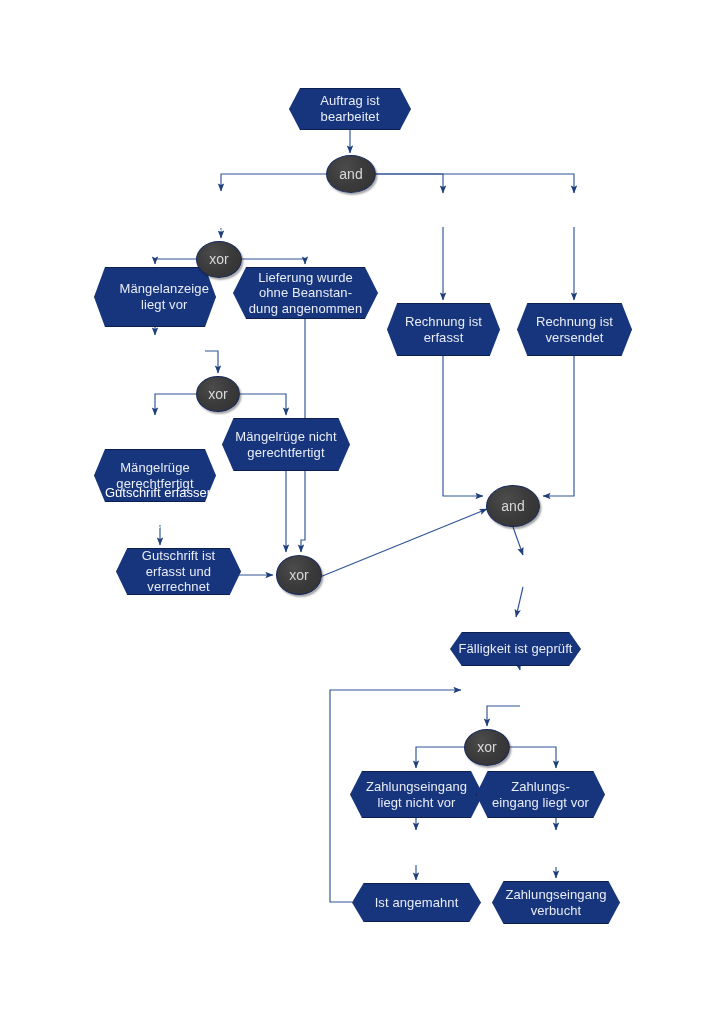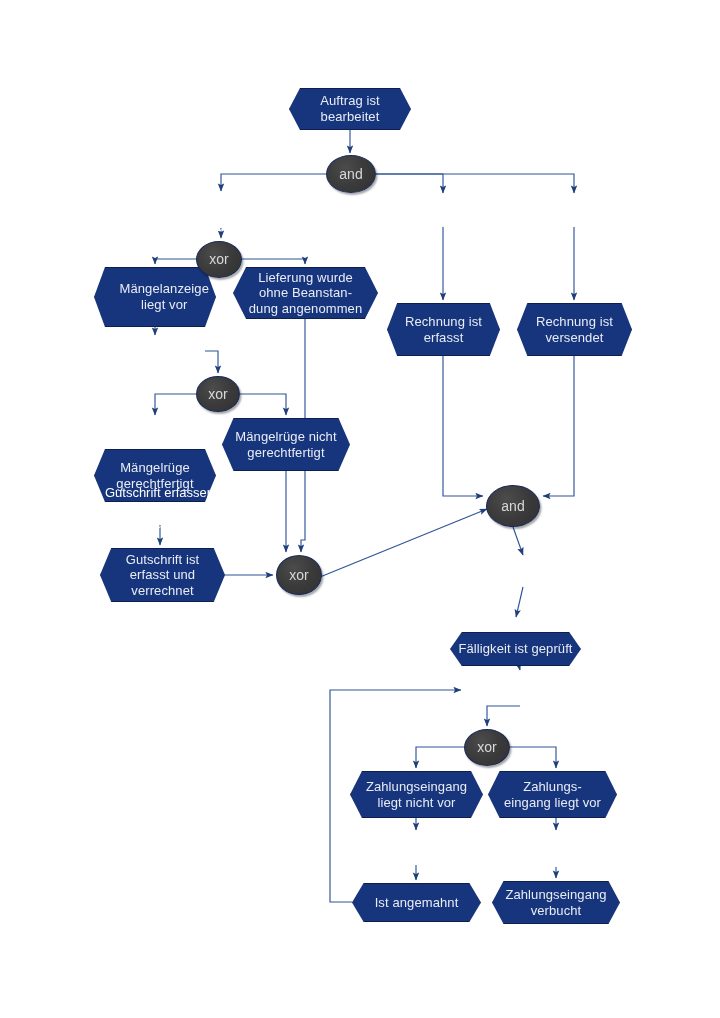--- a/index.html
+++ b/index.html
@@ -159,21 +159,21 @@
         <span class="lbl">Mängelrüge nicht
 gerechtfertigt</span>
       </div>
       <div class="node undefined" style="left: 96px; top: 492px; width: 127px; height: 32px;">
         <span class="lbl">Gutschrift erfassen und
 mit AR verrechnen</span>
       </div>
       <div class="node conn" style="left: 486px; top: 485px; width: 54px; height: 42px;">
         <span class="lbl">and</span>
       </div>
-      <div class="node event" style="left: 100px; top: 548px; width: 125px; height: 54px; align-items: center;">
+      <div class="node event" style="left: 116px; top: 548px; width: 125px; height: 47px; align-items: center;">
         <span class="lbl">Gutschrift ist
 erfasst und
 verrechnet</span>
       </div>
       <div class="node conn" style="left: 276px; top: 555px; width: 46px; height: 40px;">
         <span class="lbl">xor</span>
       </div>
       <div class="node undefined" style="left: 458px; top: 558px; width: 130px; height: 29px;">
         <span class="lbl">Fälligkeit der FLL prüfen</span>
       </div>
@@ -184,21 +184,21 @@
         <span class="lbl">Zahlungseingang
 prüfen</span>
       </div>
       <div class="node conn" style="left: 464px; top: 729px; width: 46px; height: 37px;">
         <span class="lbl">xor</span>
       </div>
       <div class="node event" style="left: 350px; top: 771px; width: 133px; height: 47px;">
         <span class="lbl">Zahlungseingang
 liegt nicht vor</span>
       </div>
-      <div class="node event" style="left: 488px; top: 771px; width: 129px; height: 47px;">
+      <div class="node event" style="left: 476px; top: 771px; width: 129px; height: 47px;">
         <span class="lbl">Zahlungs-
 eingang liegt vor</span>
       </div>
       <div class="node undefined" style="left: 358px; top: 833px; width: 117px; height: 32px;">
         <span class="lbl">Mahnen</span>
       </div>
       <div class="node undefined" style="left: 495px; top: 833px; width: 115px; height: 34px;">
         <span class="lbl">Zahlungseingang
 buchen</span>
       </div>

